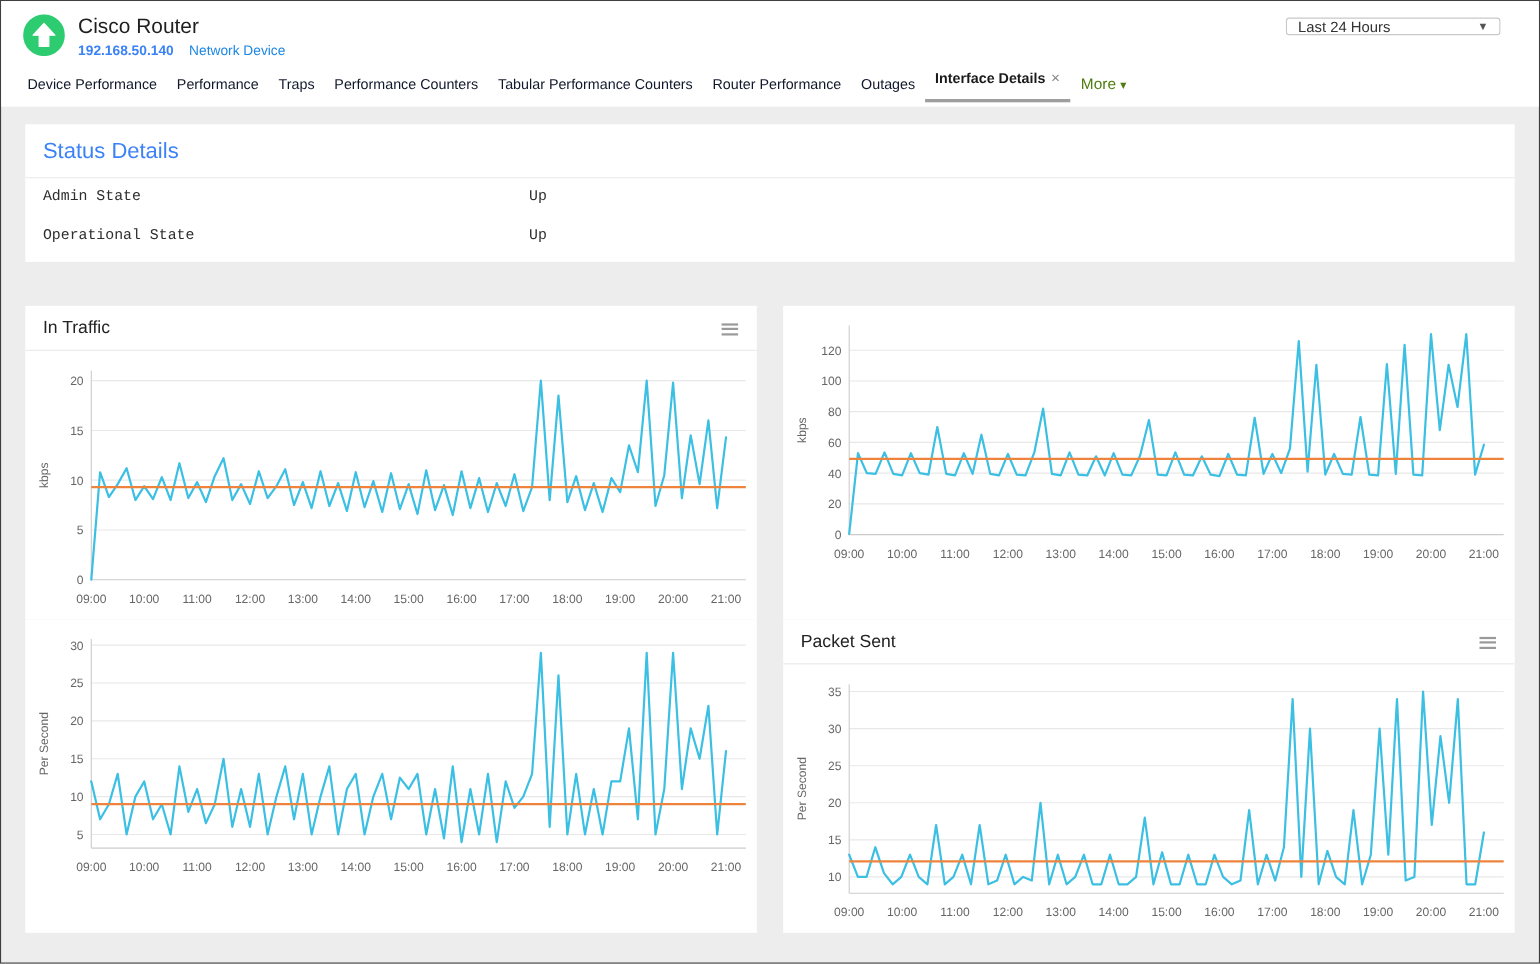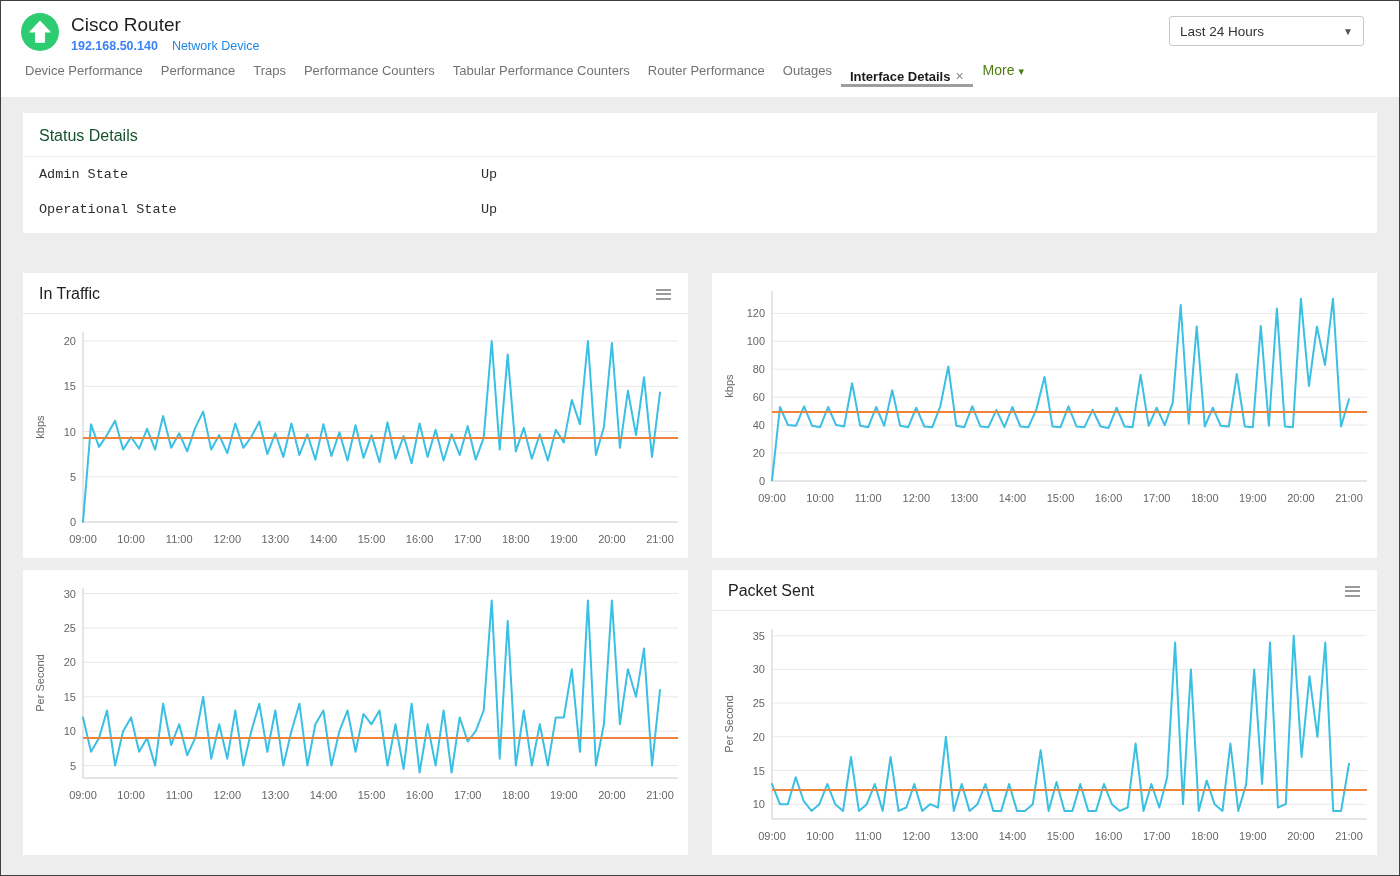--- a/index.html
+++ b/index.html
@@ -14,43 +14,43 @@
   
   .app-header { background:#fff; padding:12px 35px 0 20px; height:96px; }
   .header-top { display:flex; align-items:flex-start; justify-content:space-between; }
   .device-identity { display:flex; align-items:flex-start; }
   .device-status-badge { width:38px; height:38px; margin-right:12px; flex:0 0 auto; }
   .device-text .device-title { font-size:19px; font-weight:500; color:#1f1f1f; line-height:24px; }
   .device-sub { display:flex; align-items:center; margin-top:2px; }
   .device-ip { font-size:12.5px; font-weight:bold; color:#3b82f6; }
   .device-type-link { font-size:12.5px; color:#1d87e4; margin-left:14px; cursor:pointer; }
   .range-select {
-    width:195px; height:30px; border:1px solid #c9c9c9; border-radius:3px; background:#fff;
+    width:195px; height:16px; border:1px solid #c9c9c9; border-radius:3px; background:#fff;
     display:flex; align-items:center; justify-content:space-between; padding:0 10px;
     font-size:13.5px; color:#333; margin-top:3px; cursor:pointer;
   }
   .range-caret { font-size:10px; color:#555; }
   
   .tab-bar { display:flex; align-items:flex-end; margin-top:9px; padding-left:4px; }
-  .tab { font-size:13px; color:#737373; padding:0 9px 9px 9px; cursor:pointer; white-space:nowrap; }
+  .tab { font-size:13px; color:#0f172a; padding:0 9px 9px 9px; cursor:pointer; white-space:nowrap; }
   .tab:first-child { padding-left:0; }
-  .tab.active { font-weight:bold; color:#1a1a1a; border-bottom:3px solid #9e9e9e; padding-bottom:0; }
+  .tab.active { font-weight:bold; color:#1a1a1a; border-bottom:3px solid #9e9e9e; padding-bottom:12px; }
   .tab .tab-close { font-weight:normal; color:#8a8a8a; font-size:14px; margin-left:5px; }
   .tab-more { font-size:14px; color:#4d7c0f; padding:0 6px 9px 10px; cursor:pointer; }
   .tab-more .more-caret { font-size:11px; }
   
   .main { padding:16px 22px 0 22px; }
   .panel { background:#fff; }
   
   .status-panel { margin-bottom:18px; padding-bottom:6px; }
   .panel-title-row { display:flex; align-items:center; justify-content:space-between; padding:14px 16px 11px 16px; border-bottom:1px solid #ececec; }
-  .panel-title { font-size:16px; color:#14532d; }
+  .panel-title { font-size:20px; color:#3b82f6; }
   .status-row { display:grid; grid-template-columns:442px 1fr; align-items:center; padding:9px 16px; font-size:13.5px; color:#2e2e2e; min-height:35px;font-family:Liberation Mono, monospace; }
   
-  .charts-grid { display:grid; grid-template-columns:1fr 1fr; gap:12px 24px;margin-top:40px; }
+  .charts-grid { display:grid; grid-template-columns:1fr 1fr; gap:0 24px;margin-top:40px; }
   .chart-panel { height:285px; overflow:hidden; }
   .chart-header { display:flex; align-items:center; justify-content:space-between; padding:12px 16px 10px 16px; border-bottom:1px solid #e9e9e9; }
   .chart-title { font-size:16px; color:#222; }
   .hamburger { display:flex; flex-direction:column; gap:2.5px; cursor:pointer; padding:3px 1px; }
   .hamburger span { display:block; width:15px; height:2px; background:#9a9a9a; }
   .chart-svg-host { padding:6px 8px 0 4px; }
   svg text { font-family:"Liberation Sans", sans-serif; }
 </style>
 </head>
 <body>

